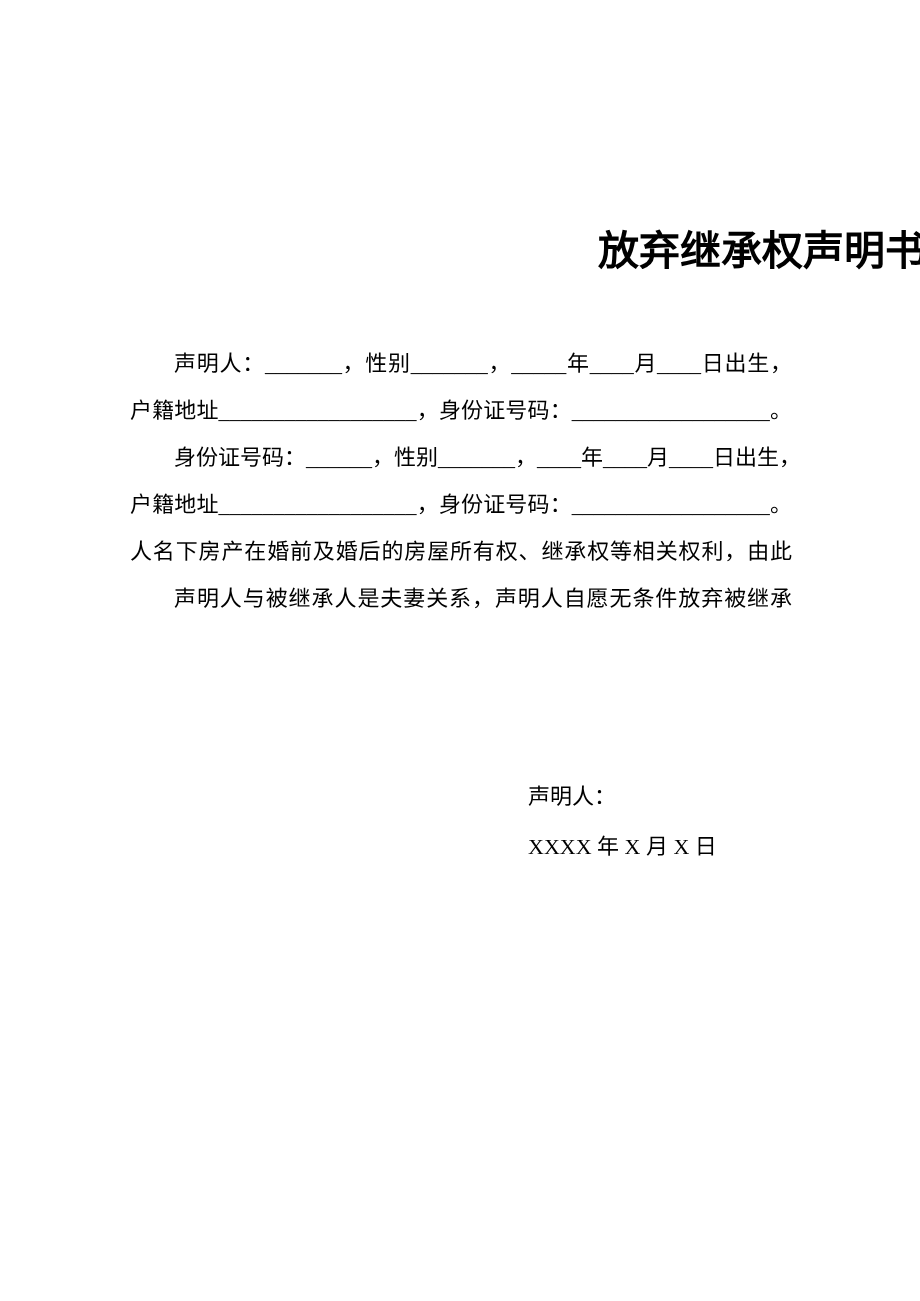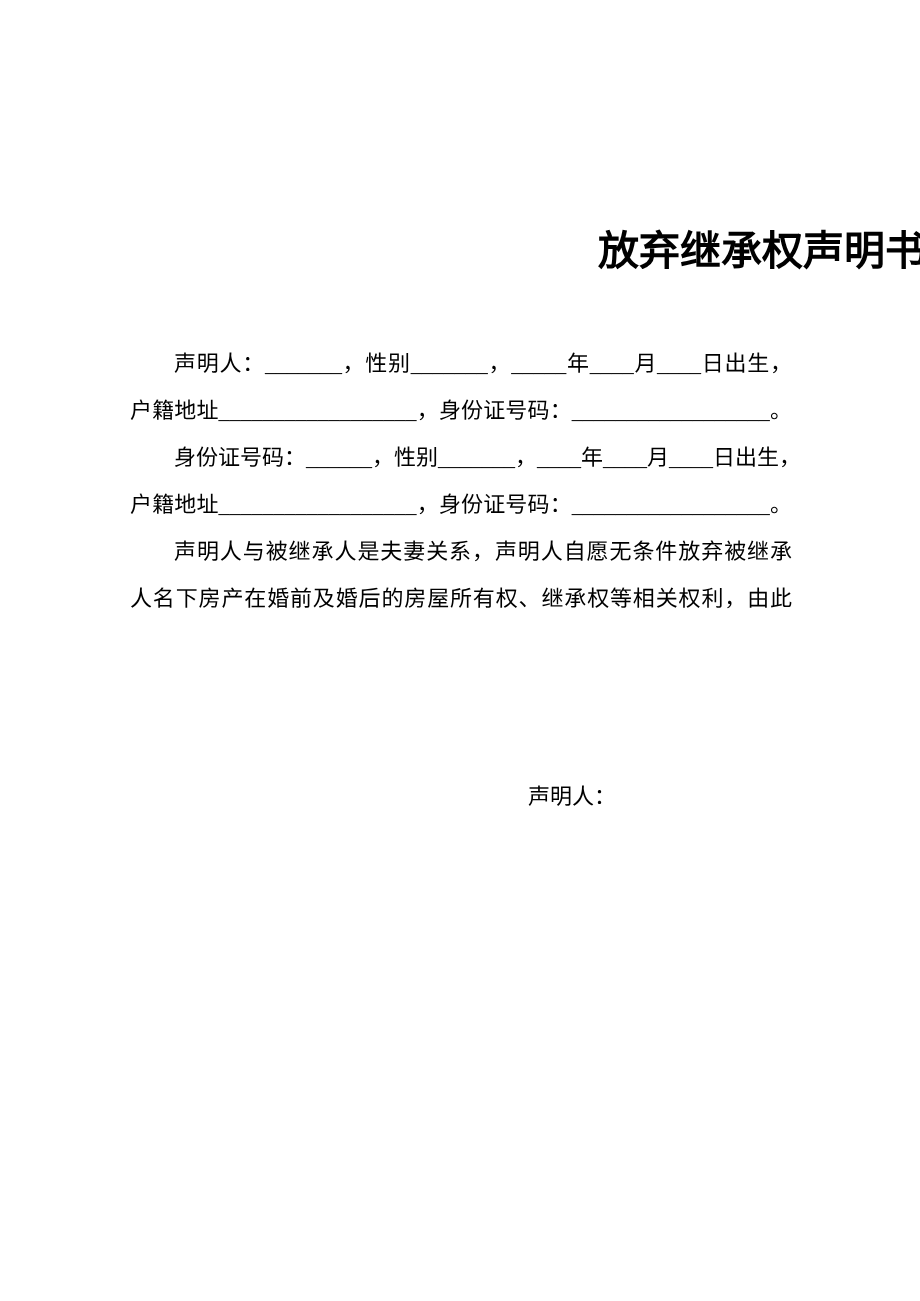--- a/index.html
+++ b/index.html
@@ -72,21 +72,22 @@
 
 <div class="page">
 
   <h1 class="doc-title">放弃继承权声明书</h1>
 
   <div class="body-text">
     <div class="line indent fill">声明人：_______，性别_______，_____年____月____日出生，</div>
     <div class="line fill">户籍地址__________________，身份证号码：__________________。</div>
     <div class="line indent fill">身份证号码：______，性别_______，____年____月____日出生，</div>
     <div class="line fill">户籍地址__________________，身份证号码：__________________。</div>
+    <div class="line fill">人名下房产在婚前及婚后的房屋所有权、继承权等相关权利，由此</div>
     <div class="line indent fill">声明人与被继承人是夫妻关系，声明人自愿无条件放弃被继承</div>
-    <div class="line fill">人名下房产在婚前及婚后的房屋所有权、继承权等相关权利，由此</div>
   </div>
 
   <div class="signature">
     <div class="sig-line">声明人：</div>
+    <div class="sig-line">XXXX 年 X 月 X 日</div>
   </div>
 
 </div>
 
 </body></html>

